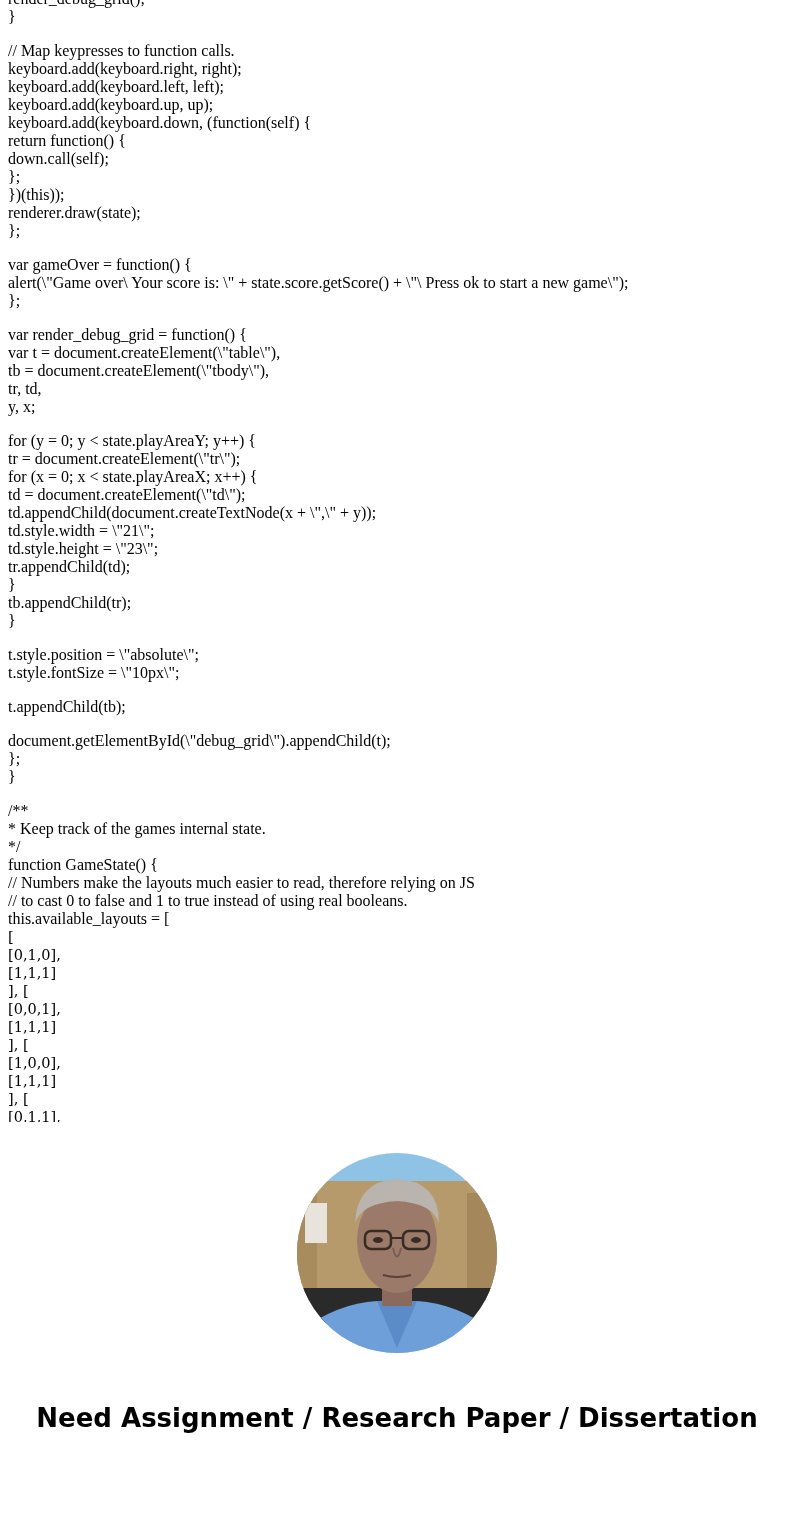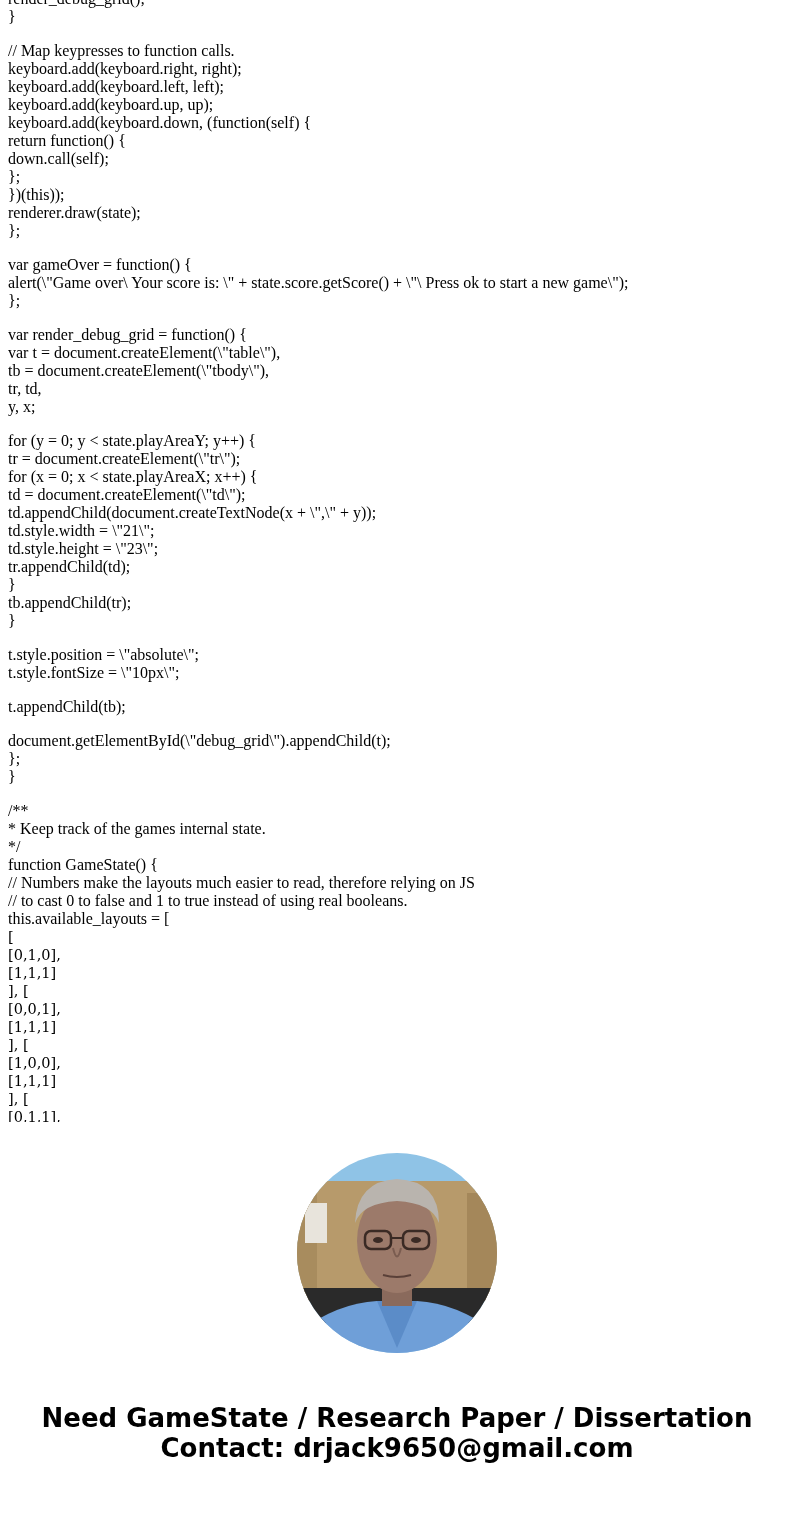--- a/index.html
+++ b/index.html
@@ -78,15 +78,14 @@
     <rect x="106" y="78" width="26" height="18" rx="6" fill="none" stroke="#3a2a24" stroke-width="2.5"></rect>
     <line x1="94" y1="85" x2="106" y2="85" stroke="#3a2a24" stroke-width="2"></line>
     <ellipse cx="81" cy="87" rx="5" ry="3" fill="#3a2a24"></ellipse>
     <ellipse cx="119" cy="87" rx="5" ry="3" fill="#3a2a24"></ellipse>
     <path d="M96 95 Q100 112 104 95" fill="none" stroke="#7a5c50" stroke-width="2"></path>
     <path d="M86 122 Q100 126 114 122" fill="none" stroke="#5a4038" stroke-width="2"></path>
   </svg>
 </div>
 
 <div class="cta">
-  <span>Need GameState / Research Paper / Dissertation</span>
-  <span>Contact: drjack9650@gmail.com</span>
+  <span>Need Assignment / Research Paper / Dissertation</span>
 </div>
 
 </body></html>

